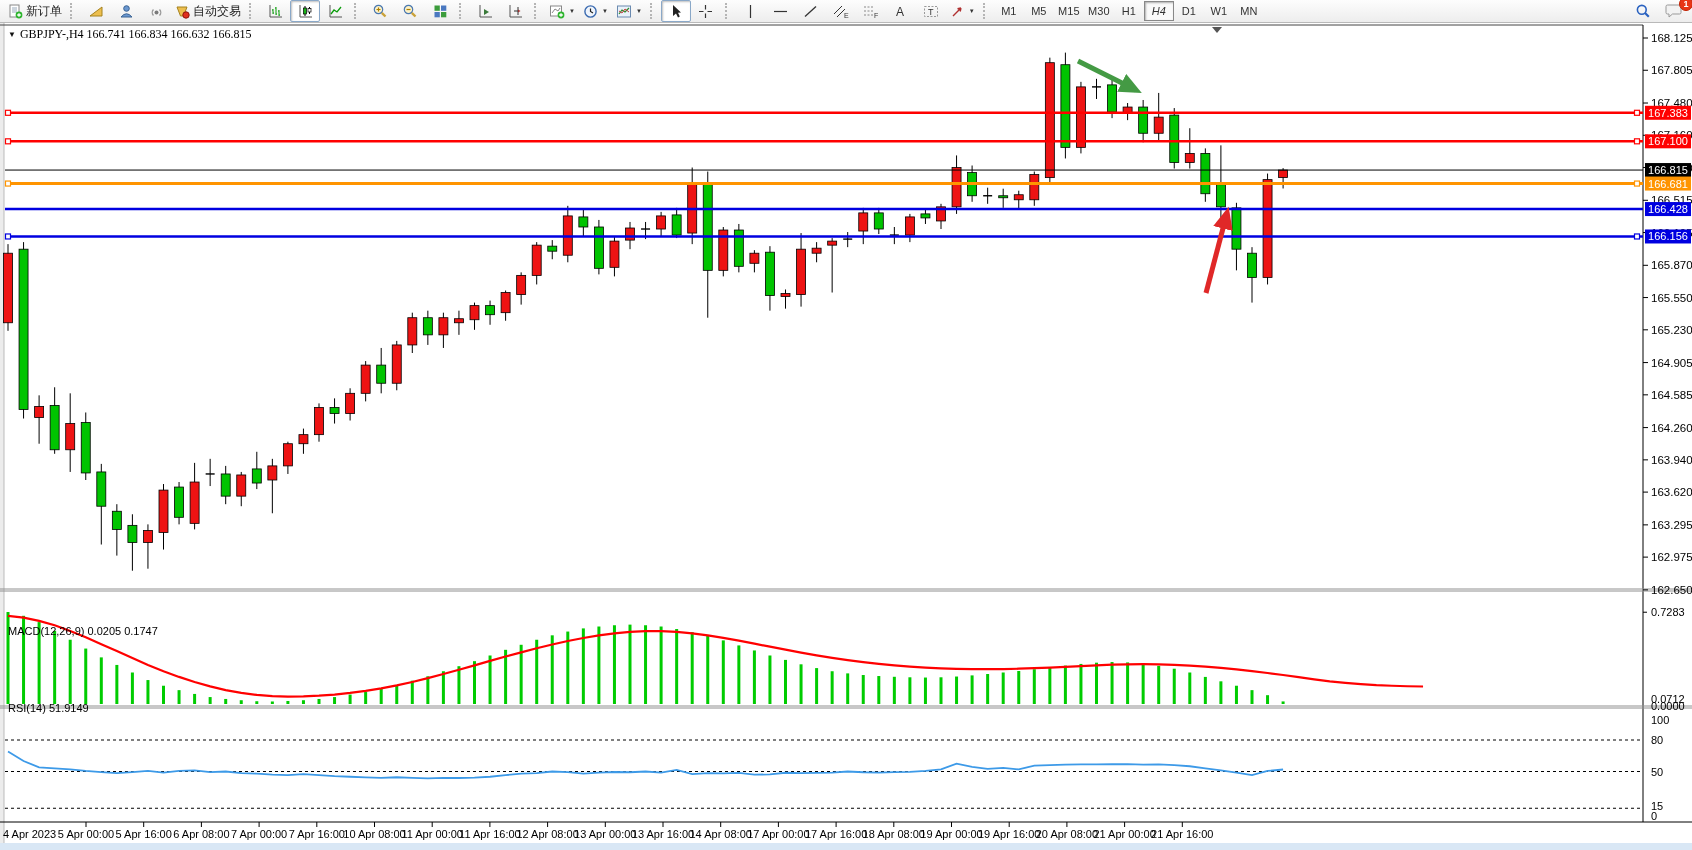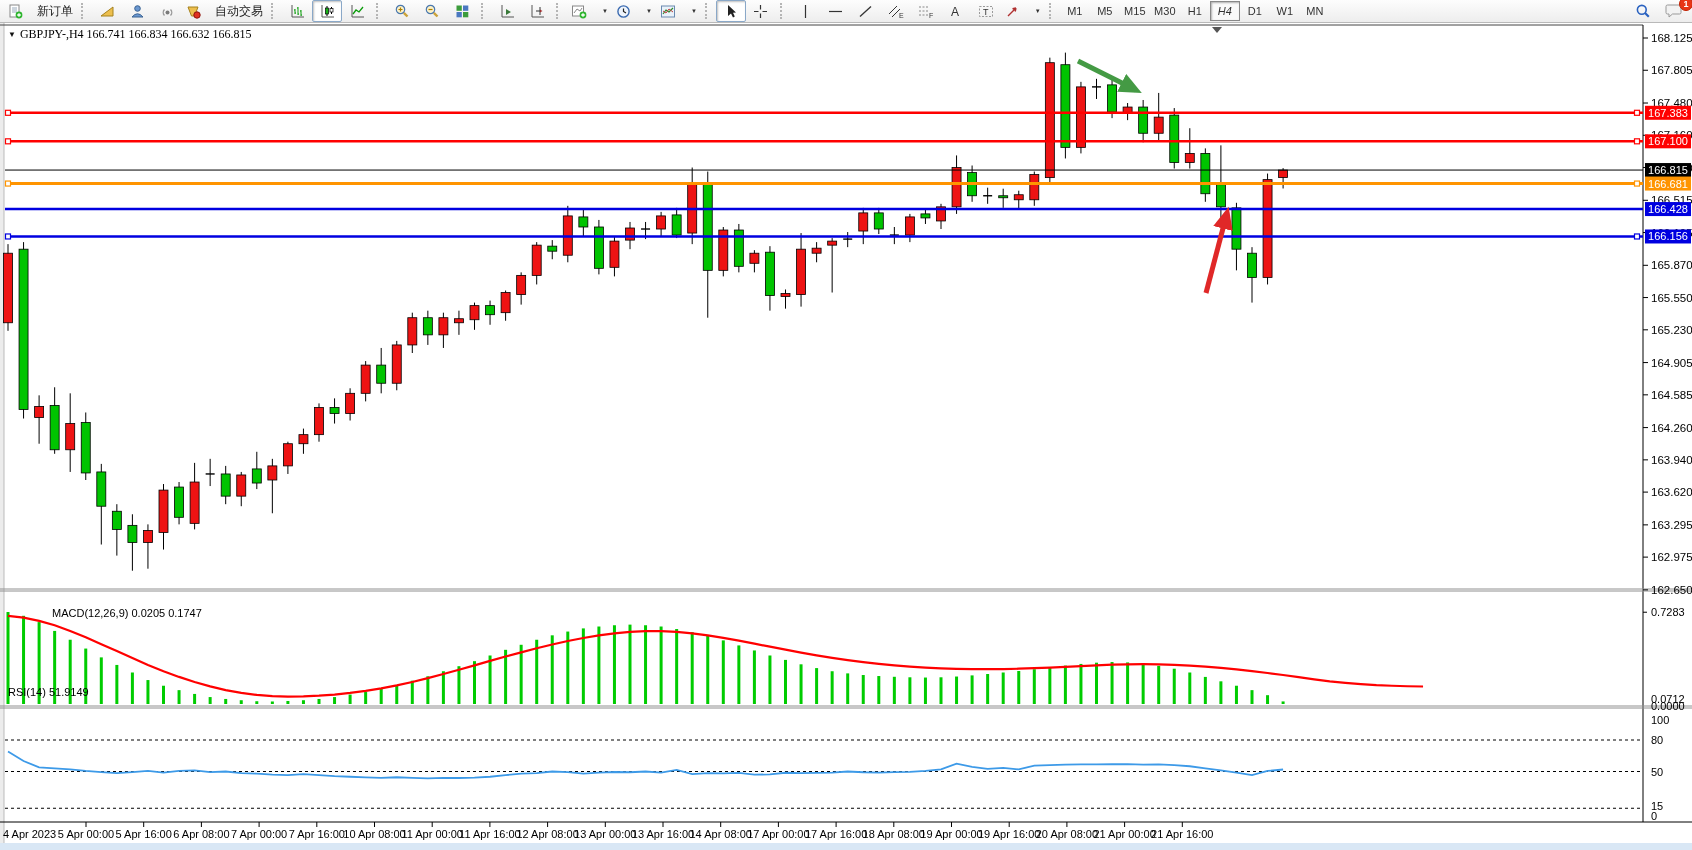--- a/index.html
+++ b/index.html
@@ -3,21 +3,21 @@
 <meta charset="utf-8">
 <style>
   html,body{margin:0;padding:0;background:#e8e8e8;}
   .root{position:relative;width:1692px;height:850px;background:#ffffff;
         font-family:"Liberation Sans",sans-serif;overflow:hidden;}
   
   .toolbar{position:absolute;left:0;top:0;width:1692px;height:23px;
     background:linear-gradient(#fdfdfd,#ededed);border-bottom:1px solid #b9b9b9;
     display:flex;align-items:center;padding:0 4px;box-sizing:border-box;z-index:5;}
   .tb-btn{height:20px;min-width:22px;display:flex;align-items:center;justify-content:center;
-    gap:14px;padding:0 3px;border:1px solid transparent;border-radius:2px;color:#222;
+    gap:3px;padding:0 3px;border:1px solid transparent;border-radius:2px;color:#222;
     font-size:12px;white-space:nowrap;cursor:default;}
   .tb-btn.pressed{background:#fff;border:1px solid #8aa8c8;box-shadow:inset 1px 1px 2px rgba(0,0,0,.25);}
   .tf-btn{height:18px;min-width:24px;display:flex;align-items:center;justify-content:center;
     font-size:11px;color:#333;border:1px solid transparent;padding:0 2px;}
   .tf-btn.active{background:#fafafa;border:1px solid #888;box-shadow:inset 1px 1px 2px rgba(0,0,0,.3);font-style:italic;}
   .grip{width:5px;height:16px;border-left:2px dotted #b5b5b5;margin:0 4px;}
   .dd{font-size:6px;color:#333;margin-left:1px;}
   .spacer{flex:1;}
   .badge{position:absolute;top:-4px;right:-6px;width:12px;height:12px;border-radius:50%;
     background:#e83617;color:#fff;font-size:9px;font-weight:bold;display:flex;
@@ -235,22 +235,22 @@
     </div>
     <div class="tb-btn" style="position:relative;">
       <svg width="17" height="16">
           <path d="M2,3 h12 a1.5,1.5 0 0 1 1.5,1.5 v6 a1.5,1.5 0 0 1 -1.5,1.5 h-7 l-3.5,3 v-3 h-1.5 a1.5,1.5 0 0 1 -1.5,-1.5 v-6 a1.5,1.5 0 0 1 1.5,-1.5 z" transform="translate(0.5,-1)" fill="#f2f2f2" stroke="#999"></path>
         </svg>
       <span class="badge">1</span>
     </div>
   </div>
 
   <div class="chart-title"><span class="tri">▼</span><span>GBPJPY-,H4 166.741 166.834 166.632 166.815</span></div>
-  <div class="ind-label" style="top:607px;margin-left:44px;">MACD(12,26,9) 0.0205 0.1747</div>
-  <div class="ind-label" style="top:686px;">RSI(14) 51.9149</div>
+  <div class="ind-label" style="top:625px;">MACD(12,26,9) 0.0205 0.1747</div>
+  <div class="ind-label" style="top:702px;">RSI(14) 51.9149</div>
 
   <svg id="chart-svg" width="1692" height="850" style="position:absolute;left:0;top:0;">
     <defs>
       <marker id="ah-g" markerWidth="5" markerHeight="5" refX="3.2" refY="2" orient="auto">
           <path d="M0,0 L4.5,2 L0,4 z" fill="#449a44"></path>
         </marker>
       <marker id="ah-r" markerWidth="5" markerHeight="5" refX="3.2" refY="2" orient="auto">
           <path d="M0,0 L4.5,2 L0,4 z" fill="#e02828"></path>
         </marker>
     </defs>

